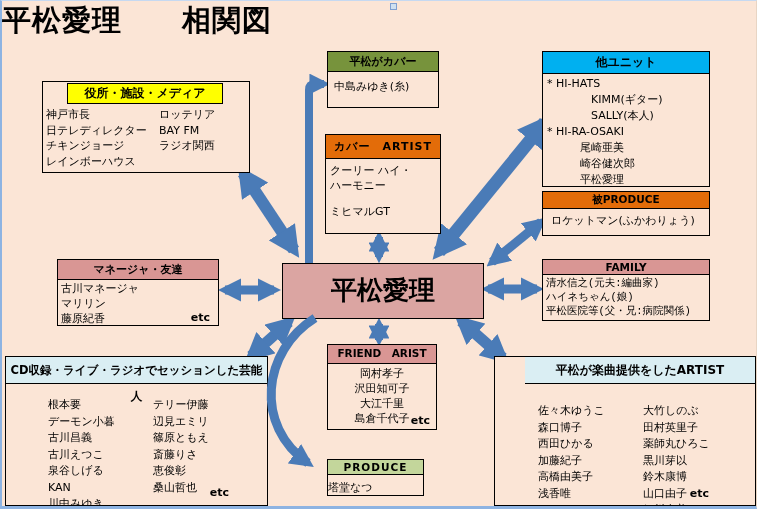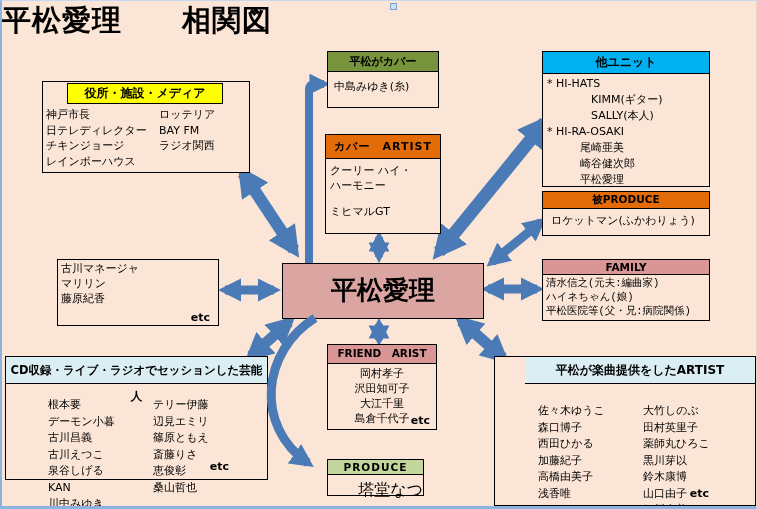--- a/index.html
+++ b/index.html
@@ -63,24 +63,24 @@
   #box-center{left:280px; top:262px; width:202px; height:56px; background:var(--center-fill);
      border-width:1.5px; text-align:center; font-size:26px; font-weight:600; line-height:53px; color:#000;}
 
   #box-friend{left:325px; top:343px; width:110px; height:86px;}
   #box-friend .hdr{font-size:10.5px; padding:2px 0; background:var(--rose);}
   #box-friend .items{padding:2px 0 0 0; font-size:11px; line-height:15px; text-align:center;}
   #box-friend .etc{right:6px; bottom:2px;}
 
   #box-produce{left:325px; top:458px; width:97px; height:37px;}
   #box-produce .hdr{font-size:10.5px; padding:1px 0; background:var(--light-green); letter-spacing:1px;}
-  #box-produce .items{padding:5px 0 0 0; font-size:16px; text-align:right;}
+  #box-produce .items{padding:5px 0 0 0; font-size:11px; text-align:left;}
 
   .bigbox{border-width:1.5px;}
-  #box-session{left:3px; top:355px; width:263px; height:124px;}
+  #box-session{left:3px; top:355px; width:263px; height:150px;}
   #box-session .hdr{font-size:11.5px; line-height:26px; height:26px; background:var(--light-blue);}
   #box-session .cols{position:absolute; top:40px; left:42px; right:2px; font-size:11px; line-height:16.5px; display:flex;}
   #box-session .c1{width:105px;} #box-session .c2{flex:1;}
   #box-session .etc{right:38px; bottom:6px;}
 
   #box-provided{left:492px; top:355px; width:262px; height:150px;}
   #box-provided .hdr{font-size:12px; line-height:26px; height:26px; background:var(--light-blue);margin-left:30px;}
   #box-provided .cols{position:absolute; top:46px; left:43px; right:2px; font-size:11px; line-height:16.5px; display:flex;}
   #box-provided .c1{width:105px;} #box-provided .c2{flex:1;}
   #box-provided .etc{right:46px; bottom:5px;}
@@ -173,20 +173,21 @@
   <div class="box" id="box-family">
     <div class="hdr">FAMILY</div>
     <div class="items">
         <div>清水信之(元夫:編曲家)</div>
         <div>ハイネちゃん(娘)</div>
         <div>平松医院等(父・兄:病院関係)</div>
       </div>
   </div>
 
   <div class="box" id="box-manager">
+    <div class="hdr">マネージャ・友達</div>
     <div class="items">
         <div>古川マネージャ</div>
         <div>マリリン</div>
         <div>藤原紀香</div>
       </div>
     <div class="etc">etc</div>
   </div>
 
   <div class="box" id="box-center">平松愛理</div>
 

